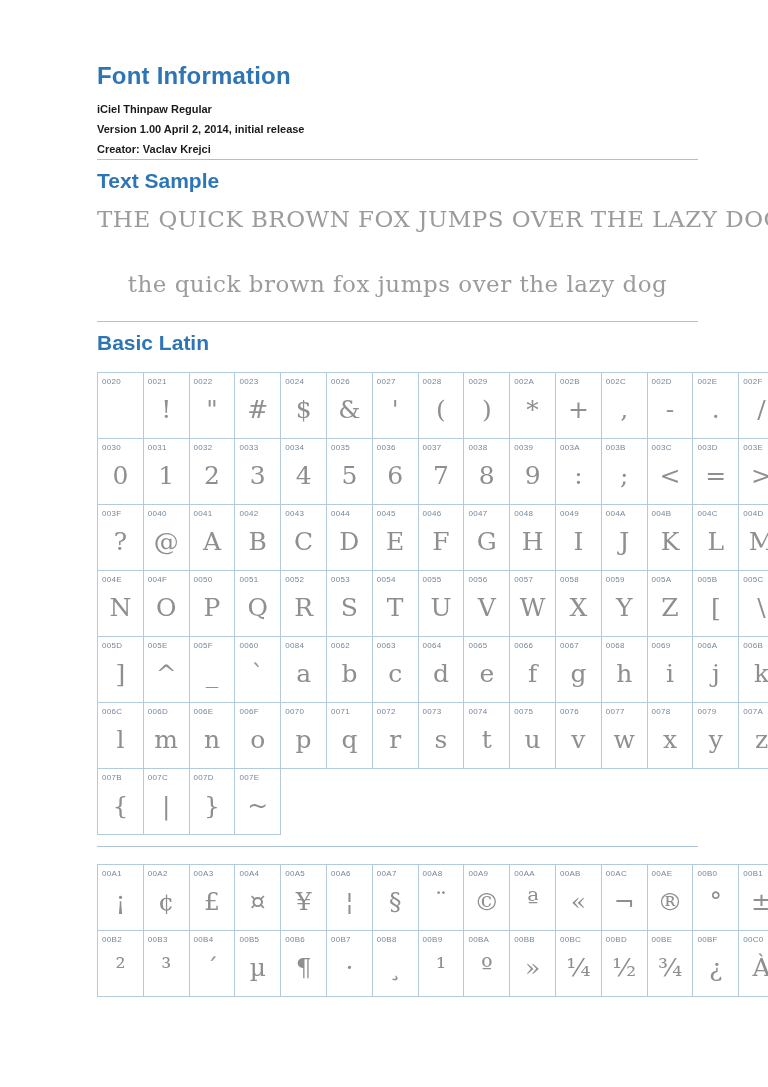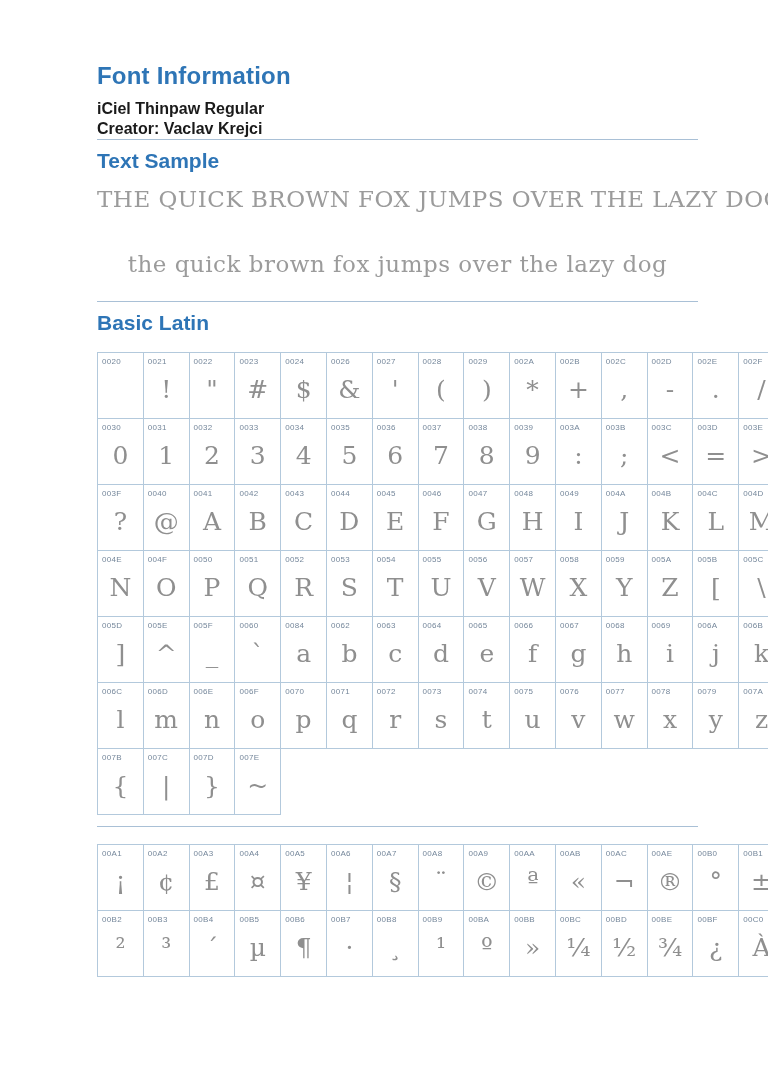--- a/index.html
+++ b/index.html
@@ -23,21 +23,21 @@
   }
   .page-title {
     color: #2e75b6;
     font-size: 24px;
     font-weight: bold;
     letter-spacing: 0.2px;
     margin-bottom: 9px;
   }
   .info-block p {
     color: #1a1a1a;
-    font-size: 16px;
+    font-size: 11px;
     font-weight: bold;
     line-height: 20px;
   }
   hr.divider {
     border: none;
     border-top: 1px solid #a9c0d6;
     margin: 0;
   }
   .hr-1 { margin-top: 17px; }
   .hr-2 { margin-top: 26px; }
@@ -105,20 +105,21 @@
 </head>
 <body>
 
 <div class="page">
   <div class="content">
 
     <h1 class="page-title">Font Information</h1>
 
     <div class="info-block">
       <p>iCiel Thinpaw Regular</p>
+      <p>Version 1.00 April 2, 2014, initial release</p>
       <p>Creator: Vaclav Krejci</p>
     </div>
 
     <hr class="divider hr-1">
 
     <h2 class="section-heading">Text Sample</h2>
     <div class="sample-upper">THE QUICK BROWN FOX JUMPS OVER THE LAZY DOG</div>
     <div class="sample-lower">the quick brown fox jumps over the lazy dog</div>
 
     <hr class="divider hr-2">

